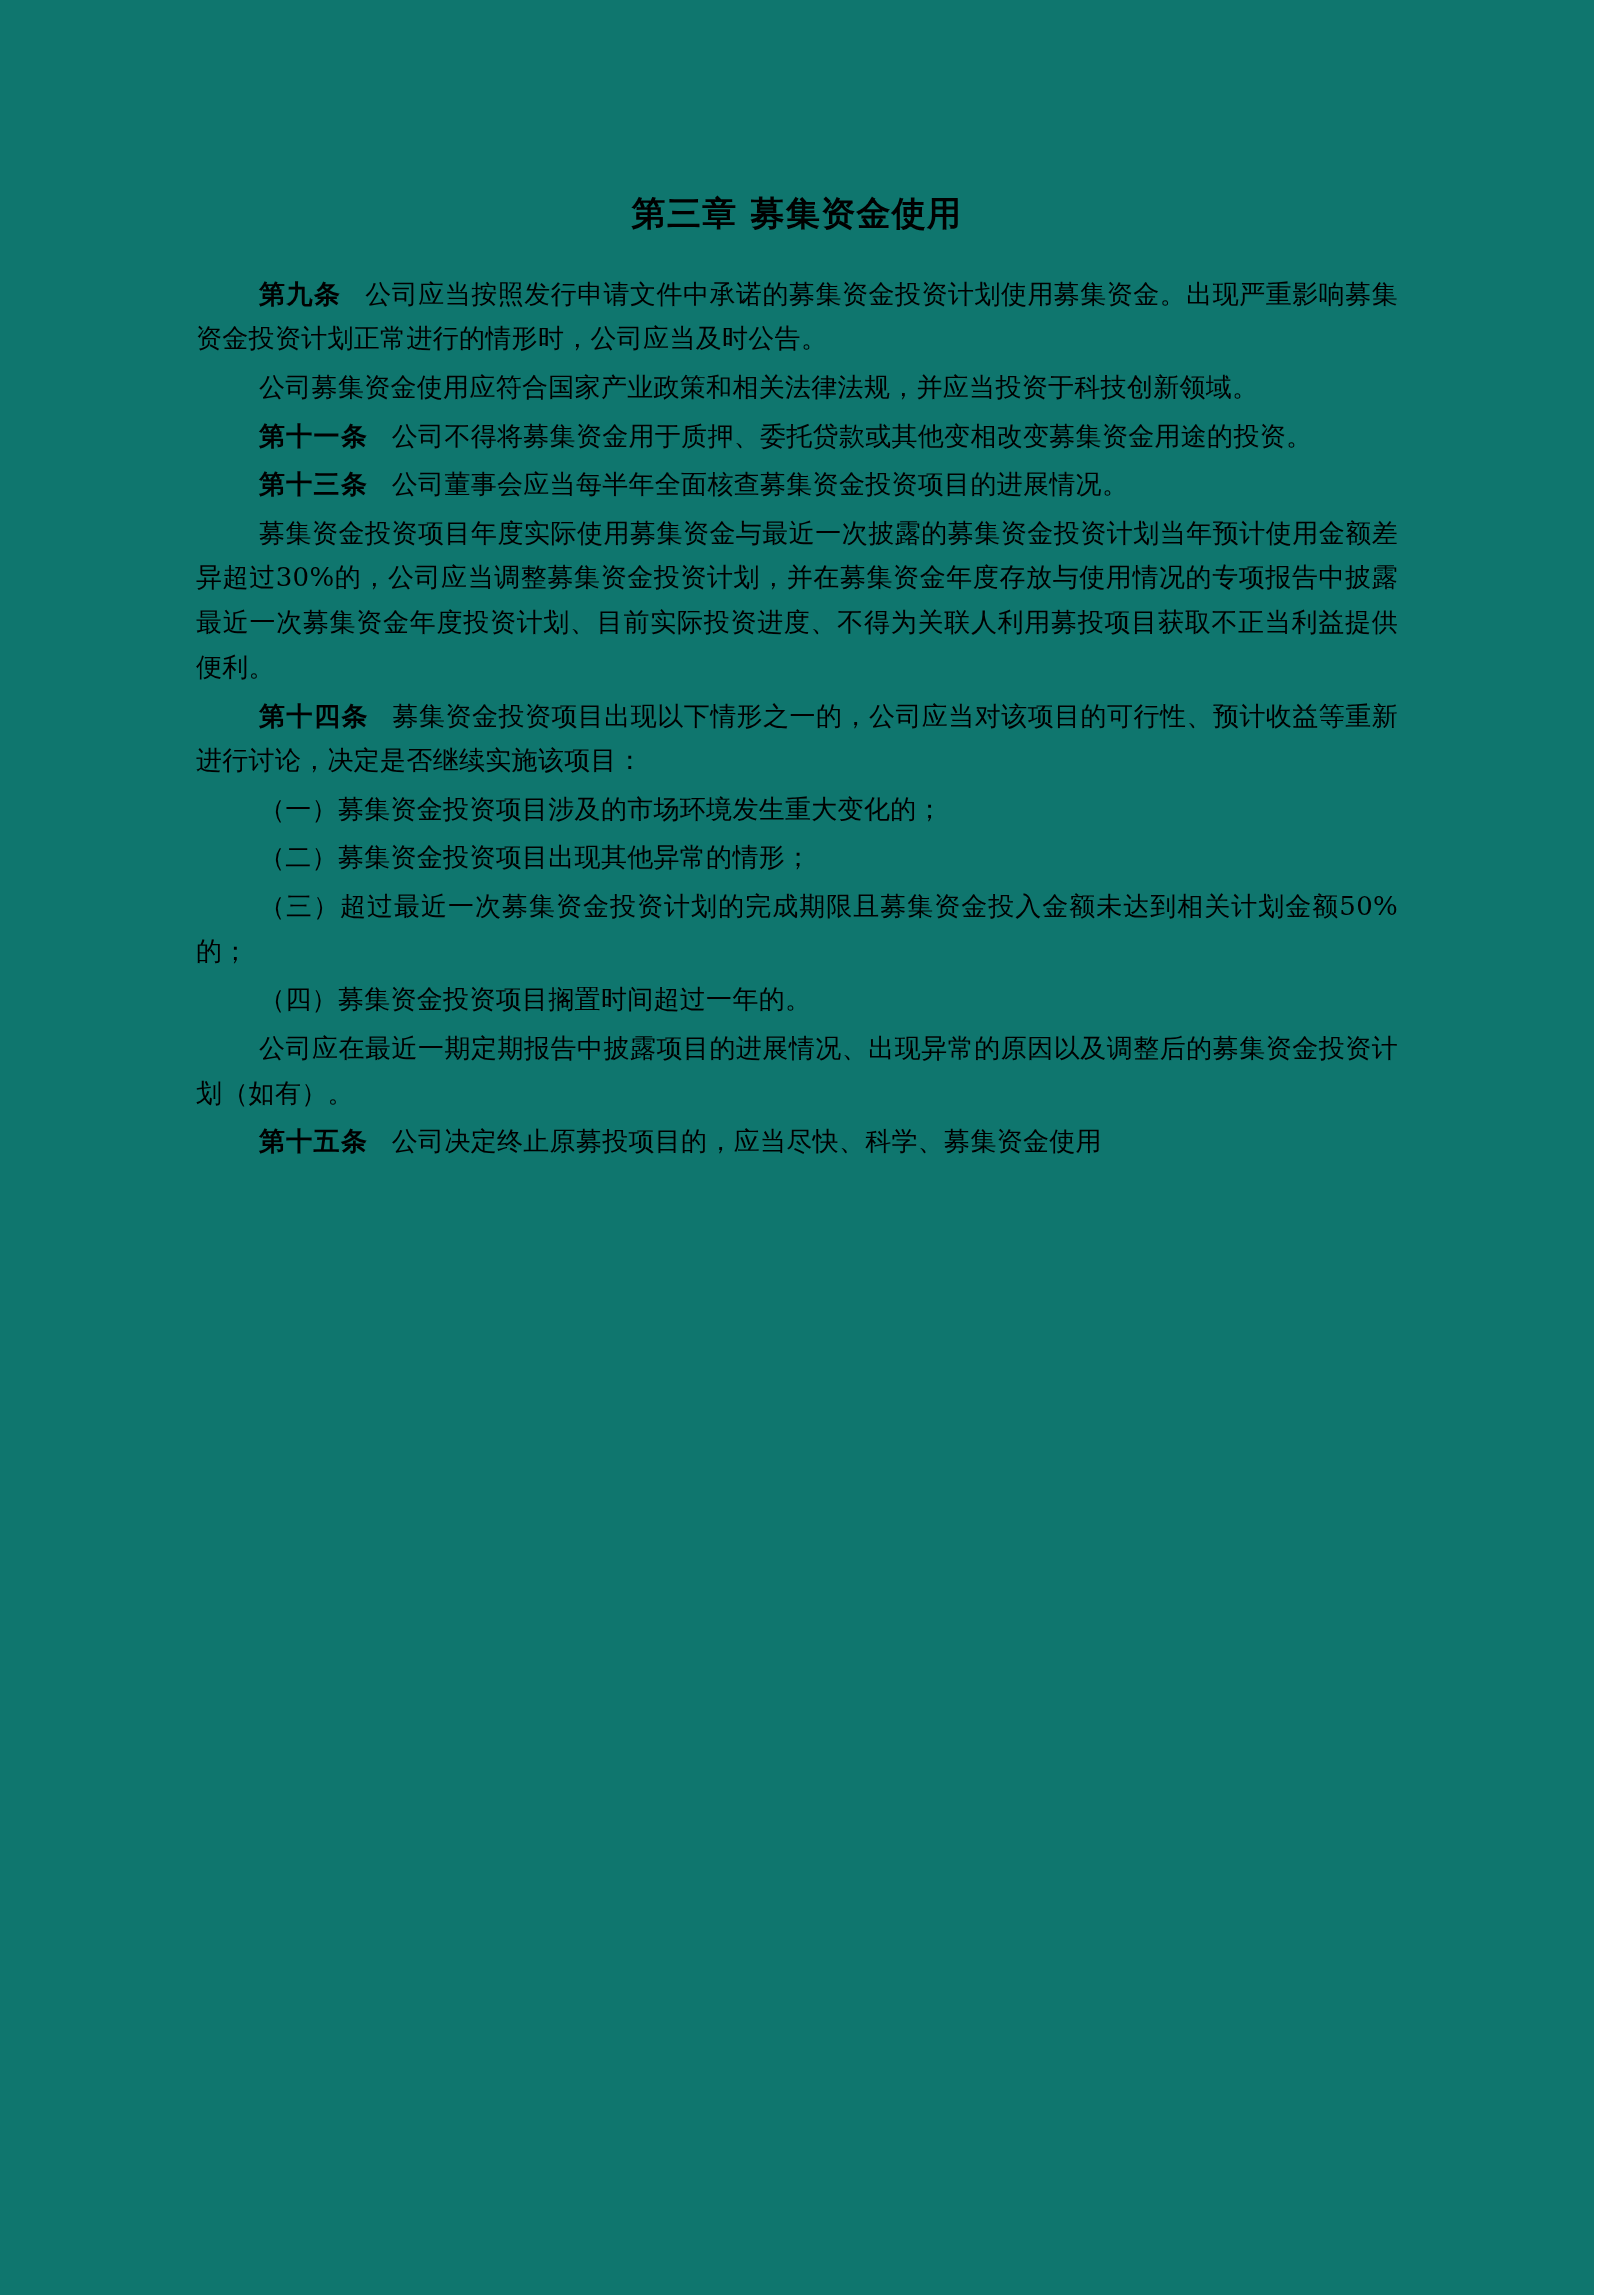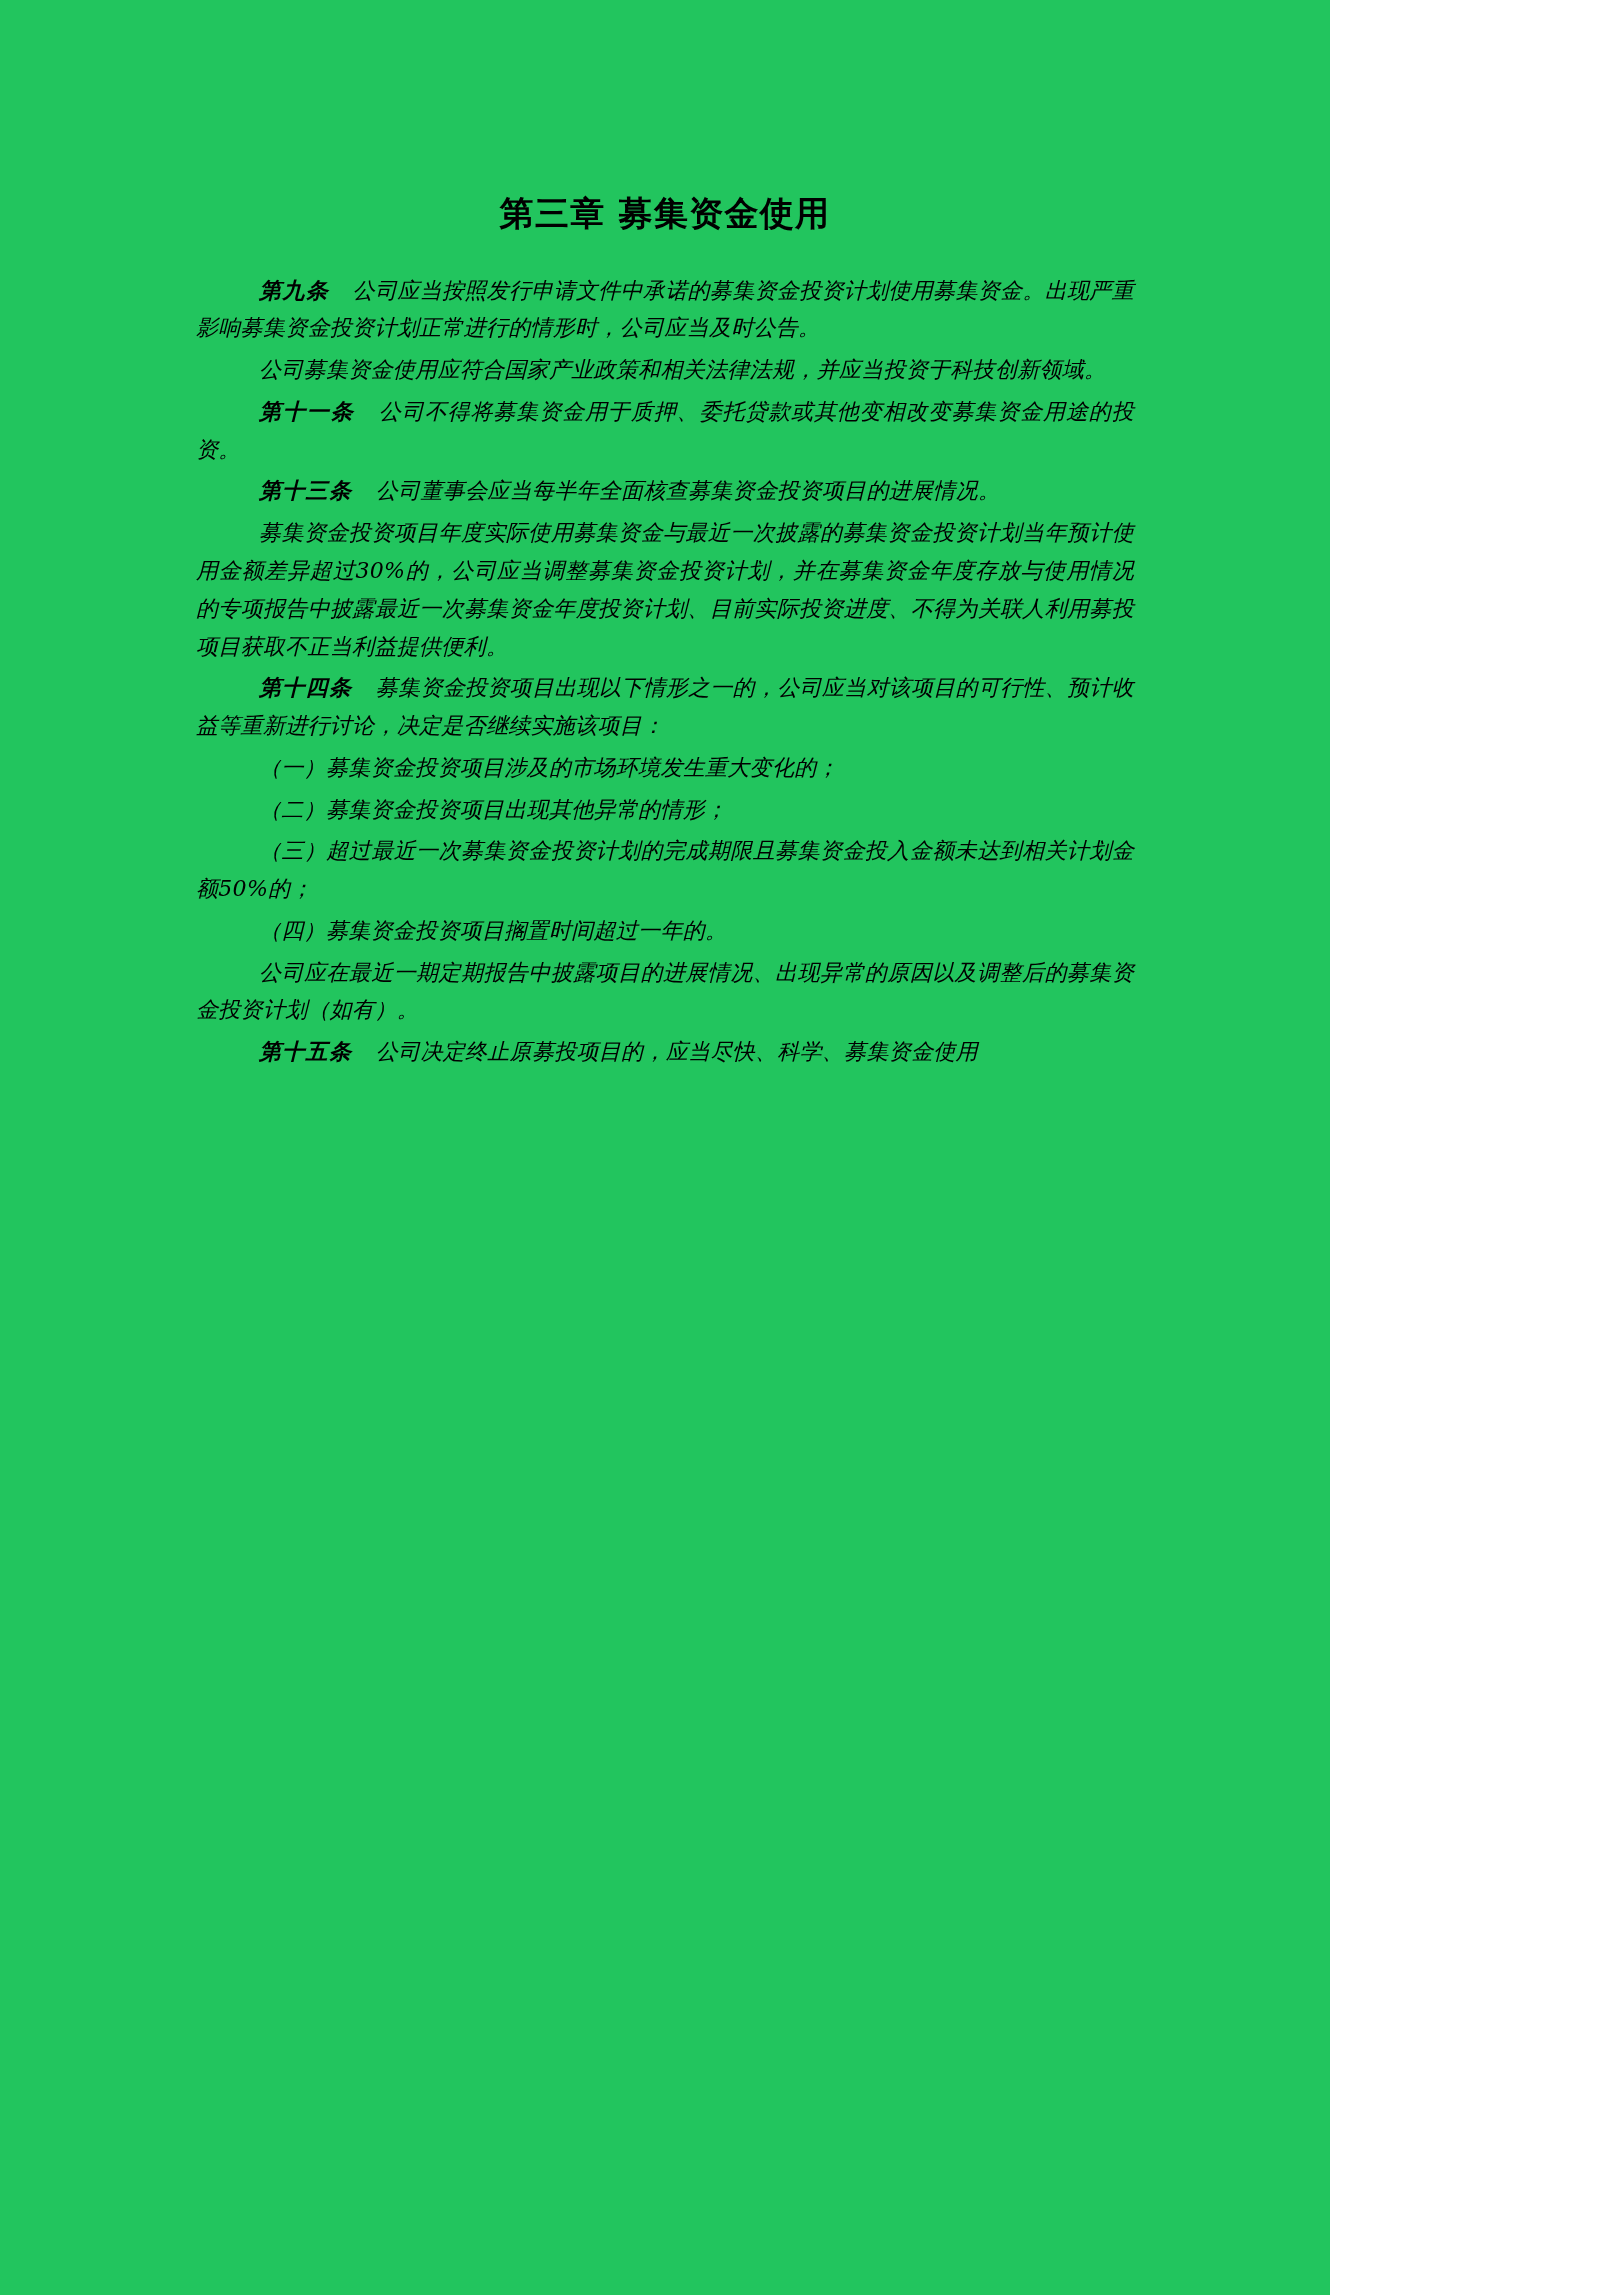--- a/index.html
+++ b/index.html
@@ -5,43 +5,42 @@
   html, body {
     margin: 0;
     padding: 0;
     background: #ffffff;
   }
   body {
     font-family: "DejaVu Serif", "Liberation Serif", serif;
     color: #000000;
   }
   .page {
-    width: 1330px;
+    width: 1594px;
     height: 2295px;
     box-sizing: border-box;
     padding: 190px 196px 131px 196px;
-    background: #22c55e;
+    background: #0f766e;
     position: relative;
   }
   .doc-title {
     text-align: center;
     font-size: 34px;
     font-weight: bold;
     letter-spacing: 1.3px;
     margin: 0 0 34px 0;
     line-height: 1.4;
   }
   .para {
-    font-size: 22px;
+    font-size: 26px;
     line-height: 1.72;
     text-align: justify;
     text-justify: inter-ideograph;
     margin: 0 0 3.9px 0;
     letter-spacing: 0.3px;
-    font-style: italic;
   }
   .para.indent {
     text-indent: 63px;
   }
   .para .art-num {
     font-weight: bold;
     letter-spacing: 1.3px;
   }
   .para .gap {
     display: inline-block;

